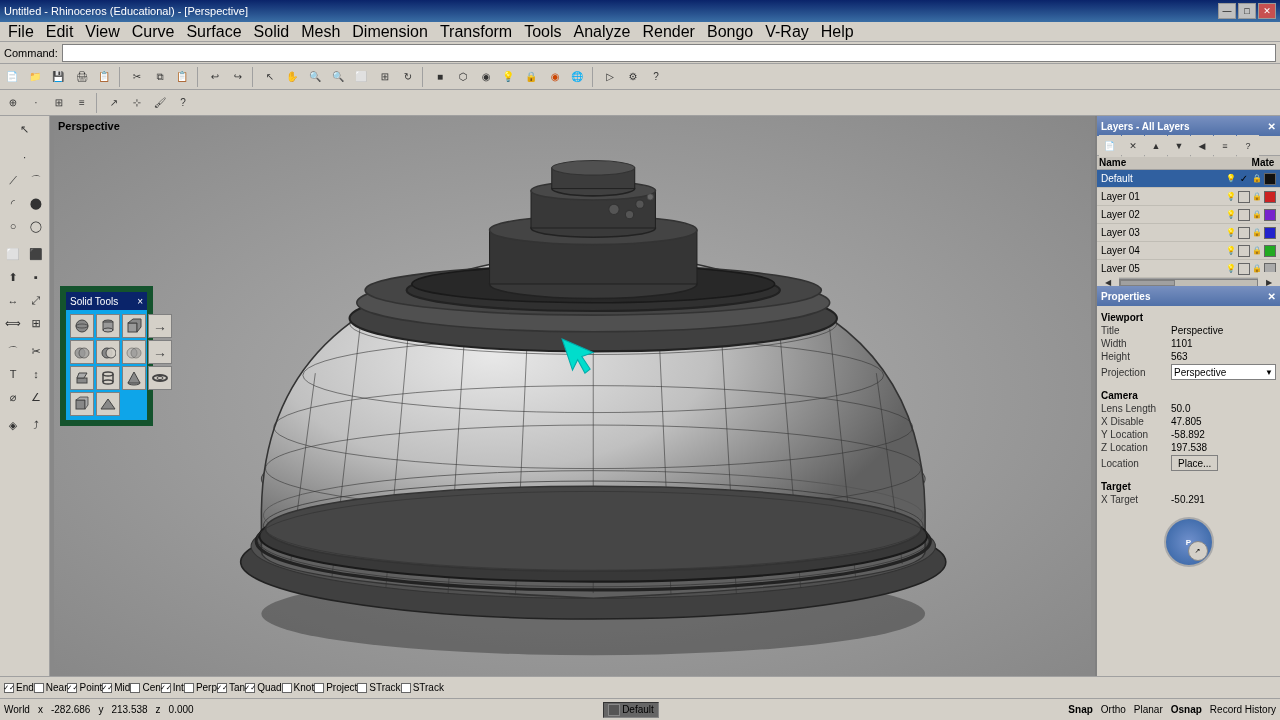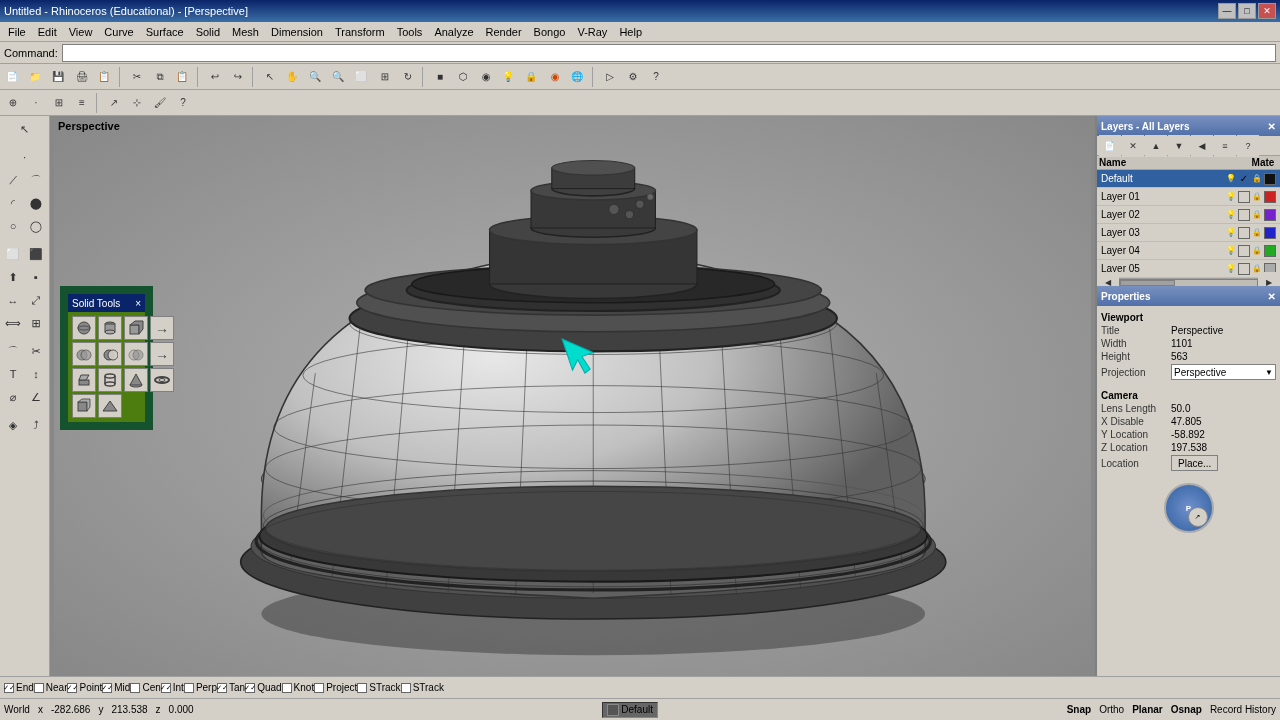--- a/index.html
+++ b/index.html
@@ -31,21 +31,21 @@
     #menubar {
       height: 20px;
       background: #d4d0c8;
       display: flex;
       align-items: center;
       border-bottom: 1px solid #a0a0a0;
       padding: 0 2px;
     }
     .menu-item {
       padding: 2px 6px;
-      font-size: 11px;
+      font-size: 16px;
       cursor: pointer;
       color: #000;
     }
 
     
     #commandbar {
       height: 22px;
       background: #d4d0c8;
       display: flex;
       align-items: center;
@@ -134,22 +134,22 @@
       width: 100%;
       height: 100%;
     }
 
     
     #solid-tools {
       position: absolute;
       top: 170px;
       left: 10px;
       width: 93px;
-      background: #4d7c0f;
-      border: 8px solid #14532d;
+      background: #0ea5e9;
+      border: 6px solid #14532d;
       z-index: 20;
     }
     #solid-tools-header {
       height: 18px;
       background: #0a246a;
       color: white;
       font-size: 10px;
       display: flex;
       align-items: center;
       padding: 0 4px;
@@ -785,20 +785,27 @@
         <div class="props-row">
           <span class="props-label">Z Location</span>
           <span class="props-value">197.538</span>
         </div>
         <div class="props-row">
           <span class="props-label">Location</span>
           <button class="place-btn">Place...</button>
         </div>
       </div>
 
+      <div class="props-section">
+        <div class="props-section-title">Target</div>
+        <div class="props-row">
+          <span class="props-label">X Target</span>
+          <span class="props-value">-50.291</span>
+        </div>
+      </div>
 
       <div style="display:flex; justify-content:center; margin-top: 8px;">
         <div style="width:50px;height:50px;border-radius:50%;background:radial-gradient(circle, #7090cc, #3060a0);border:2px solid #aaa;position:relative;display:flex;align-items:center;justify-content:center;">
           <div style="width:20px;height:20px;border-radius:50%;background:#d4d0c8;border:1px solid #888;position:absolute;bottom:4px;right:4px;display:flex;align-items:center;justify-content:center;font-size:7px;color:#000;">↗</div>
           <span style="color:white;font-size:8px;font-weight:bold;">P</span>
         </div>
       </div>
     </div>
 
   </div>
@@ -869,16 +876,16 @@
   <span>z</span>
   <span>0.000</span>
   <div style="flex:1;"></div>
   <div style="display:flex;align-items:center;gap:2px;background:#666;padding:1px 4px;border:1px inset #888;">
     <div style="width:12px;height:12px;background:#555;border:1px solid #888;"></div>
     <span>Default</span>
   </div>
   <div style="flex:1;"></div>
   <span style="cursor:pointer;font-weight:bold;">Snap</span>
   <span style="cursor:pointer;">Ortho</span>
-  <span style="cursor:pointer;font-weight:bold;">Planar</span>
+  <span style="cursor:pointer;">Planar</span>
   <span style="cursor:pointer;font-weight:bold;">Osnap</span>
   <span style="cursor:pointer;text-align:right;">Record History</span>
 </div>
 
 </body></html>

